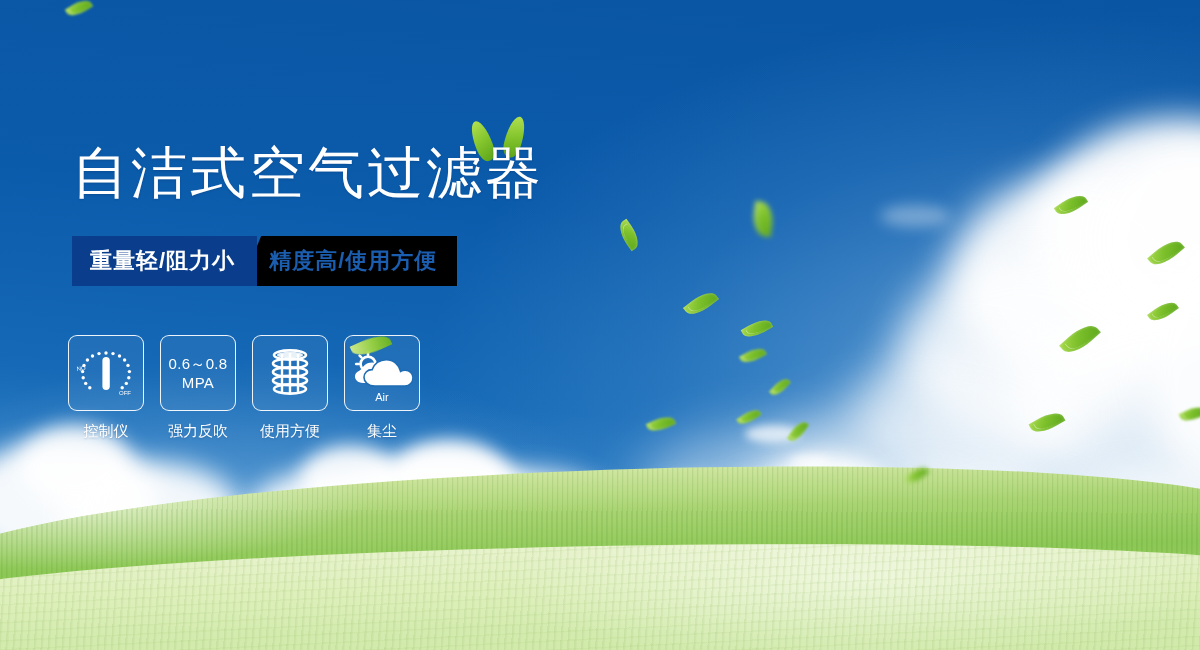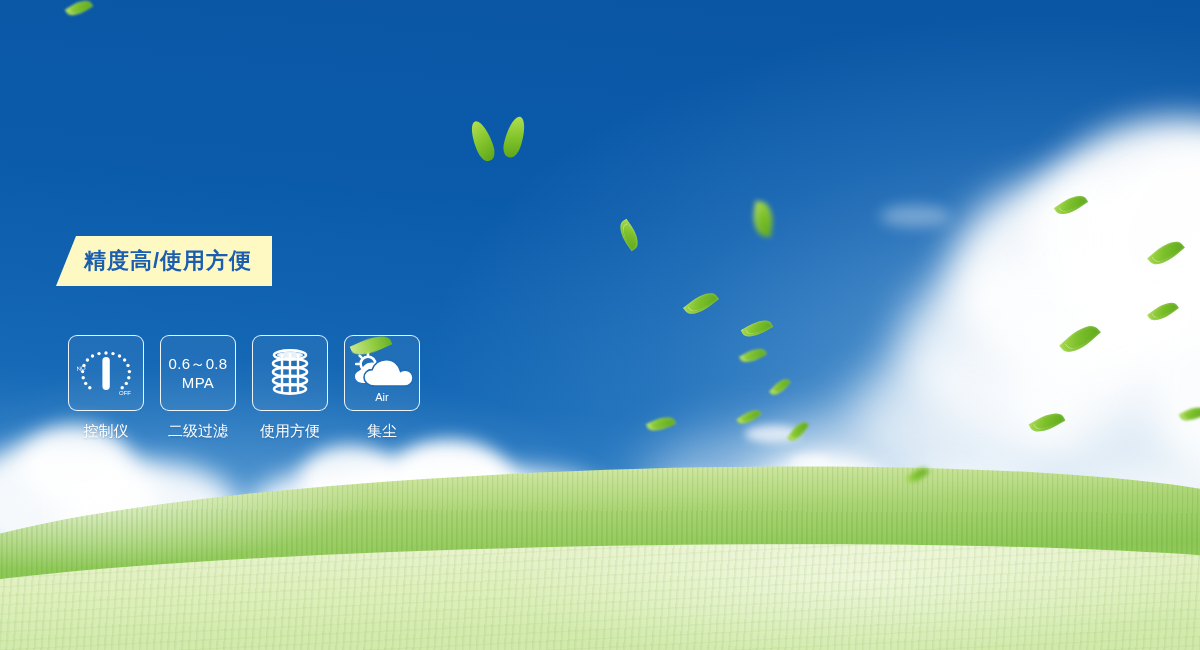--- a/index.html
+++ b/index.html
@@ -159,21 +159,21 @@
   }
   .tag-dark {
     background: #0A3E8C;
     color: #ffffff;
     display: flex; align-items: center;
     padding: 0 22px 0 18px;
     font-size: 22px; font-weight: 700; letter-spacing: 1px;
     position: relative; z-index: 2;
   }
   .tag-light {
-    background: #fef9c3;
+    background: #000000;
     color: #1B5EB0;
     display: flex; align-items: center;
     padding: 0 20px 0 28px;
     font-size: 22px; font-weight: 700; letter-spacing: 1px;
     margin-left: -16px;
     clip-path: polygon(20px 0, 100% 0, 100% 100%, 0 100%);
     position: relative; z-index: 1;
   }
 
   
@@ -280,22 +280,24 @@
     <div class="leaf" style="left:1030px;top:415px; width:34px; height:15px; transform:rotate(-30deg);"></div>
     <div class="leaf soft" style="left:1180px;top:408px; width:26px; height:12px; transform:rotate(-26deg);"></div>
     <div class="leaf softer" style="left:905px; top:470px; width:24px; height:11px; transform:rotate(-40deg);"></div>
   </div>
 
   <div class="sprout">
     <div class="sl left"></div>
     <div class="sl right"></div>
   </div>
 
+  <div class="headline">自洁式空气过滤器</div>
 
   <div class="tagbar">
+    <div class="tag-dark">重量轻/阻力小</div>
     <div class="tag-light">精度高/使用方便</div>
   </div>
 
   <div class="features">
 
     <div class="feat">
       <div class="feat-box">
         <svg class="feat-svg" width="64" height="58" viewBox="0 0 64 58" aria-hidden="true">
           <g class="gauge-dot">
             <circle cx="32" cy="9" r="1.7"></circle>
@@ -324,21 +326,21 @@
       <div class="feat-cap">控制仪</div>
     </div>
 
     <div class="feat">
       <div class="feat-box">
         <div class="feat-text">
           <div>0.6～0.8</div>
           <div>MPA</div>
         </div>
       </div>
-      <div class="feat-cap">二级过滤</div>
+      <div class="feat-cap">强力反吹</div>
     </div>
 
     <div class="feat">
       <div class="feat-box">
         <svg class="feat-svg" width="58" height="58" viewBox="0 0 58 58" aria-hidden="true">
           <g stroke="#ffffff" stroke-width="2.4" fill="none">
             <line x1="21" y1="10" x2="21" y2="48"></line>
             <line x1="29" y1="9" x2="29" y2="49"></line>
             <line x1="37" y1="10" x2="37" y2="48"></line>
           </g>

